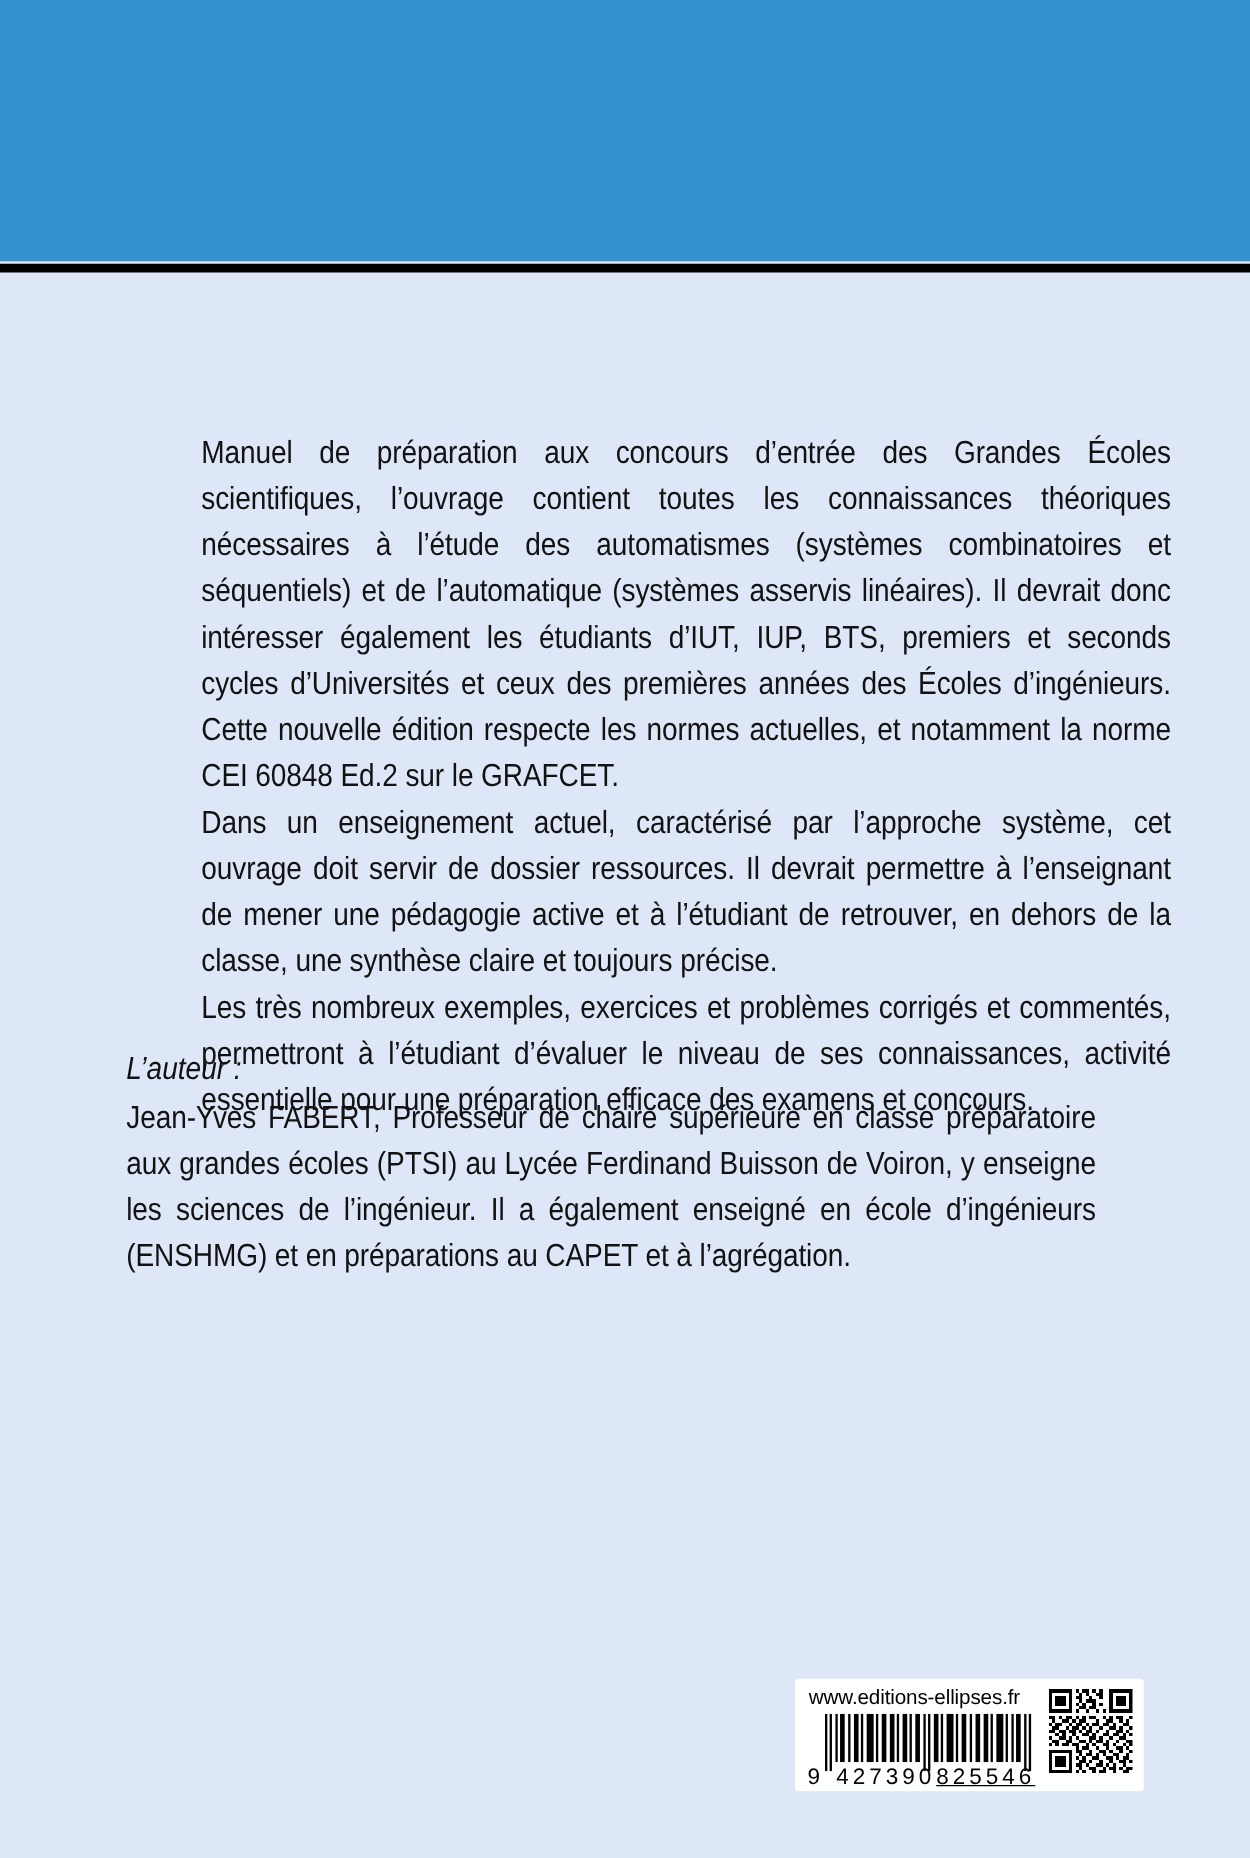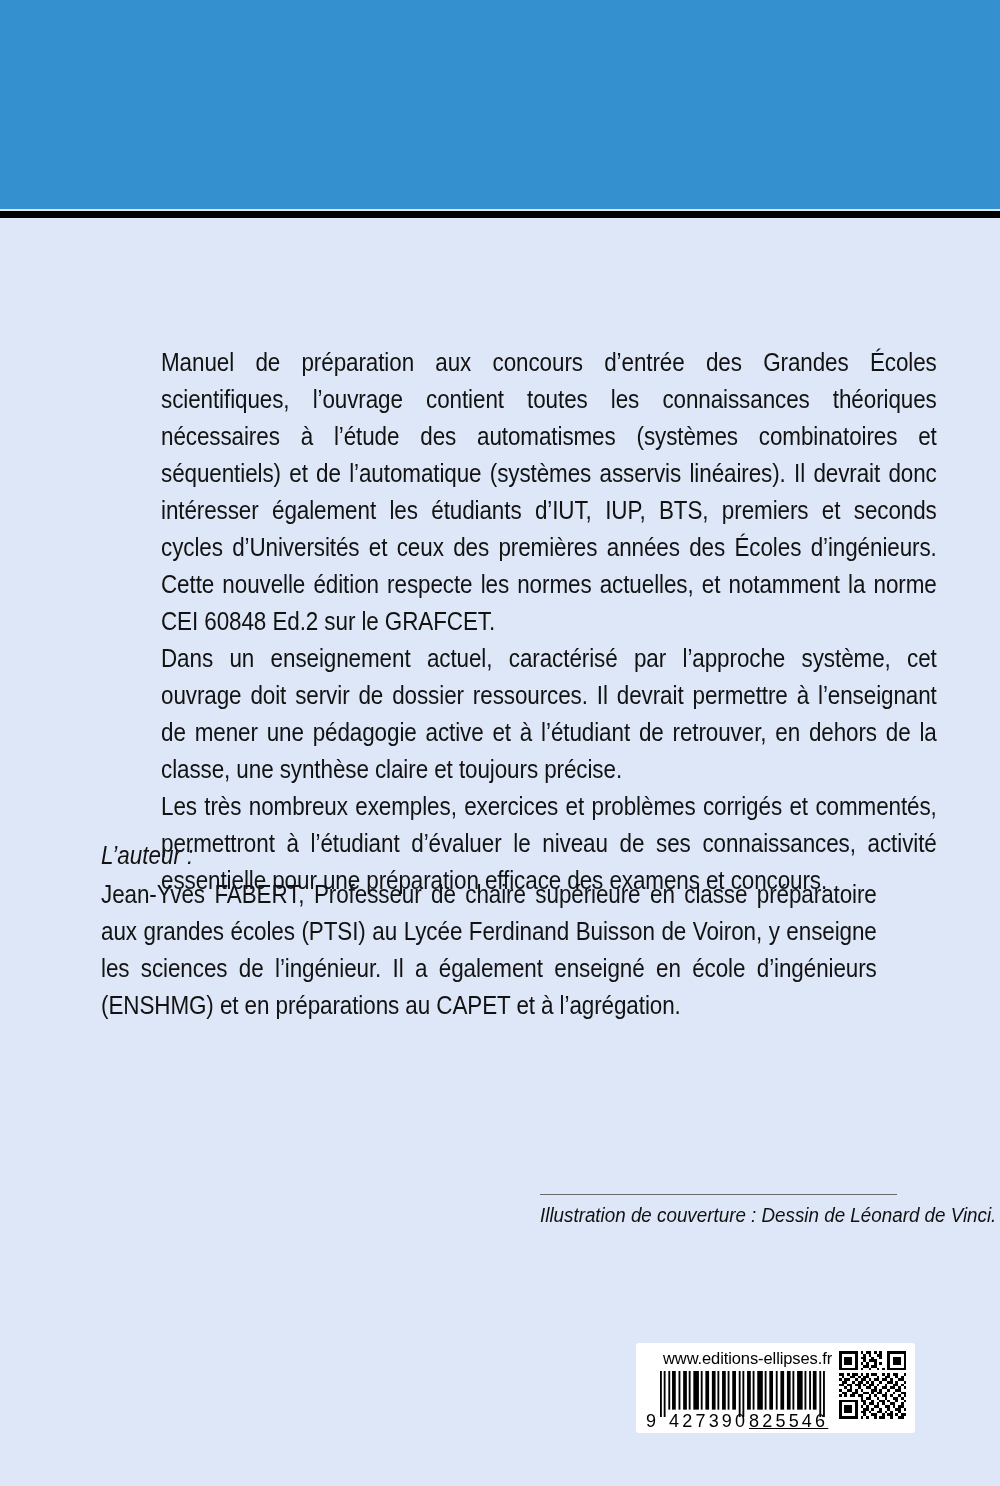--- a/index.html
+++ b/index.html
@@ -143,21 +143,21 @@
     display: flex;
     flex-direction: column;
     align-items: flex-start;
     width: 196px;
   }
   .publisher-url {
     font-size: 16.5px;
     line-height: 19px;
     color: #000000;
     letter-spacing: -0.1px;
-    margin-left: 18px;
+    margin-left: 2px;
     white-space: nowrap;
   }
   .ean {
     position: relative;
     width: 193px;
     height: 63px;
     margin-top: 1px;
   }
   .ean-bars {
     position: absolute;
@@ -216,24 +216,20 @@
     <p class="para last-line-left">Manuel de préparation aux concours d’entrée des Grandes Écoles scientifiques, l’ouvrage contient toutes les connaissances théoriques nécessaires à l’étude des automatismes (systèmes combinatoires et séquentiels) et de l’automatique (systèmes asservis linéaires). Il devrait donc intéresser également les étudiants d’IUT, IUP, BTS, premiers et seconds cycles d’Universités et ceux des premières années des Écoles d’ingénieurs. Cette nouvelle édition respecte les normes actuelles, et notamment la norme CEI 60848 Ed.2 sur le GRAFCET.</p>
     <p class="para last-line-left">Dans un enseignement actuel, caractérisé par l’approche système, cet ouvrage doit servir de dossier ressources. Il devrait permettre à l’enseignant de mener une pédagogie active et à l’étudiant de retrouver, en dehors de la classe, une synthèse claire et toujours précise.</p>
     <p class="para last-line-left">Les très nombreux exemples, exercices et problèmes corrigés et commentés, permettront à l’étudiant d’évaluer le niveau de ses connaissances, activité essentielle pour une préparation efficace des examens et concours.</p>
   </div>
 
   <div class="author-block">
     <p class="author-heading">L’auteur :</p>
     <p class="author-text">Jean-Yves FABERT, Professeur de chaire supérieure en classe préparatoire aux grandes écoles (PTSI) au Lycée Ferdinand Buisson de Voiron, y enseigne les sciences de l’ingénieur. Il a également enseigné en école d’ingénieurs (ENSHMG) et en préparations au CAPET et à l’agrégation.</p>
   </div>
 
-  <div class="credit-wrap">
-    <div class="credit-rule"></div>
-    <p class="credit-text">Illustration de couverture : Dessin de Léonard de Vinci.</p>
-  </div>
 
   <div class="barcode-panel">
     <div class="barcode-left">
       <div class="publisher-url">www.editions-ellipses.fr</div>
       <div class="ean">
         <svg class="ean-bars" viewBox="0 0 190 50" preserveAspectRatio="none">
           <g fill="#000000">
             <rect x="0" y="0" width="2" height="50"></rect>
             <rect x="4" y="0" width="2" height="50"></rect>
             <rect x="9" y="0" width="2" height="42"></rect>

